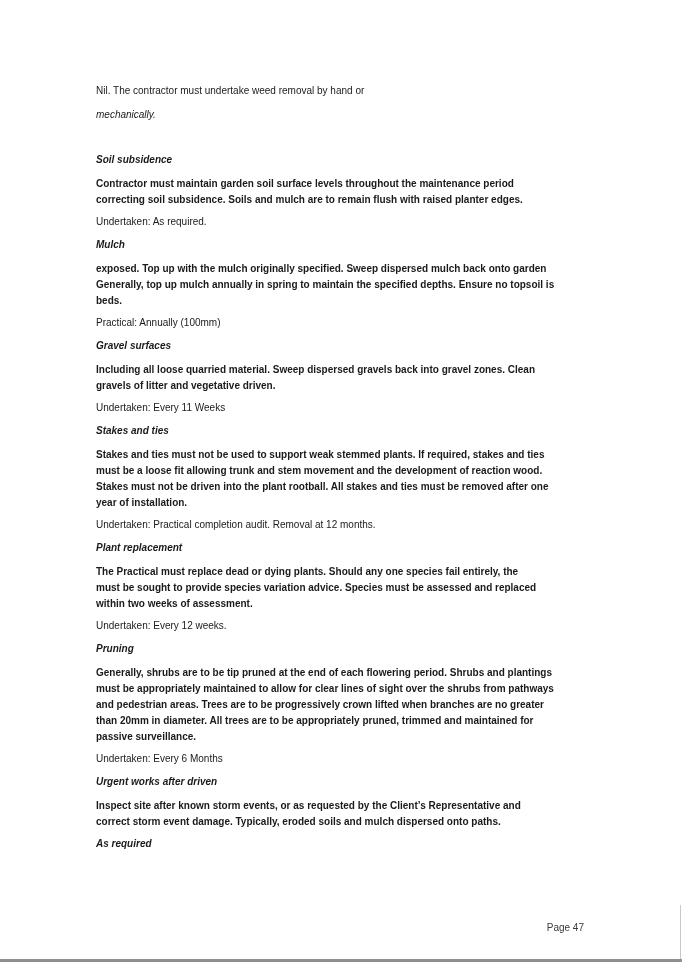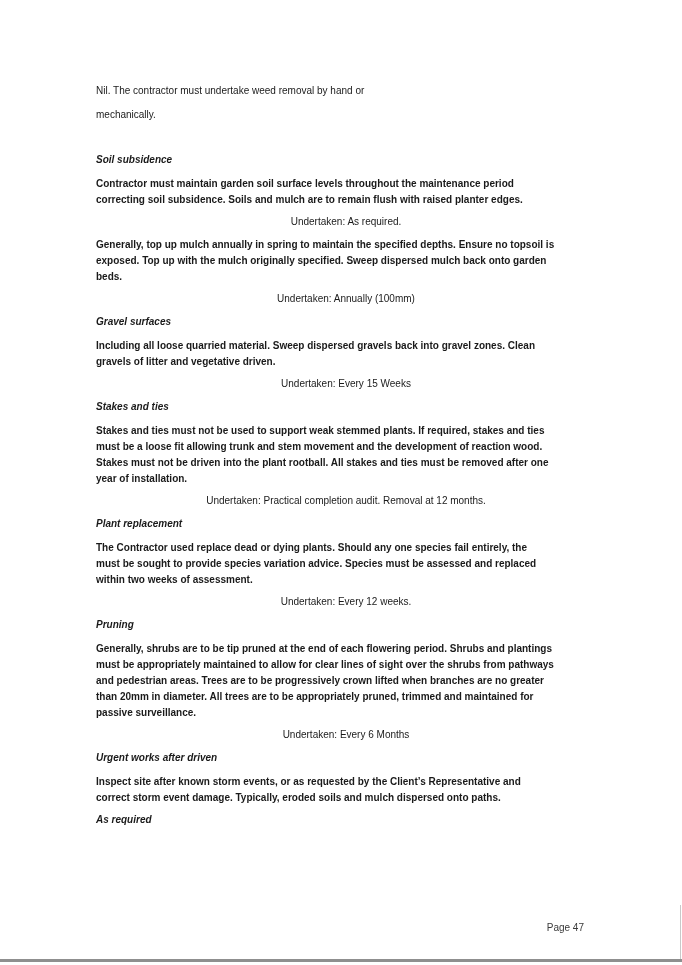--- a/index.html
+++ b/index.html
@@ -25,37 +25,37 @@
   }
   .line {
     line-height: 16px;
     white-space: nowrap;
   }
   .intro {
     margin-bottom: 29px;
   }
   .intro .line + .line {
     margin-top: 8px;
+    font-style: italic;
   }
   .heading {
     font-weight: 700;
     line-height: 16px;
     margin-bottom: 8px;
     white-space: nowrap;
     font-style: italic;
   }
   .para {
     margin-bottom: 6px;
     font-weight: bold;
   }
   .undertaken {
     line-height: 16px;
     margin-bottom: 7px;
     white-space: nowrap;
-    text-align: center;
   }
   .footer {
     position: absolute;
     left: 96px;
     top: 920px;
     width: 488px;
     text-align: right;
     line-height: 16px;
     color: #3a3a3a;
   }
@@ -87,46 +87,47 @@
         <div class="line">mechanically.</div>
       </div>
 
     <div class="heading">Soil subsidence</div>
     <div class="para">
         <div class="line">Contractor must maintain garden soil surface levels throughout the maintenance period</div>
         <div class="line">correcting soil subsidence. Soils and mulch are to remain flush with raised planter edges.</div>
       </div>
     <div class="undertaken">Undertaken: As required.</div>
 
+    <div class="heading">Mulch</div>
     <div class="para">
+        <div class="line">exposed. Top up with the mulch originally specified. Sweep dispersed mulch back onto garden</div>
         <div class="line">Generally, top up mulch annually in spring to maintain the specified depths. Ensure no topsoil is</div>
-        <div class="line">exposed. Top up with the mulch originally specified. Sweep dispersed mulch back onto garden</div>
         <div class="line">beds.</div>
       </div>
-    <div class="undertaken">Undertaken: Annually (100mm)</div>
+    <div class="undertaken">Practical: Annually (100mm)</div>
 
     <div class="heading">Gravel surfaces</div>
     <div class="para">
         <div class="line">Including all loose quarried material. Sweep dispersed gravels back into gravel zones. Clean</div>
         <div class="line">gravels of litter and vegetative driven.</div>
       </div>
-    <div class="undertaken">Undertaken: Every 15 Weeks</div>
+    <div class="undertaken">Undertaken: Every 11 Weeks</div>
 
     <div class="heading">Stakes and ties</div>
     <div class="para">
         <div class="line">Stakes and ties must not be used to support weak stemmed plants. If required, stakes and ties</div>
         <div class="line">must be a loose fit allowing trunk and stem movement and the development of reaction wood.</div>
         <div class="line">Stakes must not be driven into the plant rootball. All stakes and ties must be removed after one</div>
         <div class="line">year of installation.</div>
       </div>
     <div class="undertaken">Undertaken: Practical completion audit. Removal at 12 months.</div>
 
     <div class="heading">Plant replacement</div>
     <div class="para">
-        <div class="line">The Contractor used replace dead or dying plants. Should any one species fail entirely, the</div>
+        <div class="line">The Practical must replace dead or dying plants. Should any one species fail entirely, the</div>
         <div class="line">must be sought to provide species variation advice. Species must be assessed and replaced</div>
         <div class="line">within two weeks of assessment.</div>
       </div>
     <div class="undertaken">Undertaken: Every 12 weeks.</div>
 
     <div class="heading">Pruning</div>
     <div class="para">
         <div class="line">Generally, shrubs are to be tip pruned at the end of each flowering period. Shrubs and plantings</div>
         <div class="line">must be appropriately maintained to allow for clear lines of sight over the shrubs from pathways</div>
         <div class="line">and pedestrian areas. Trees are to be progressively crown lifted when branches are no greater</div>

